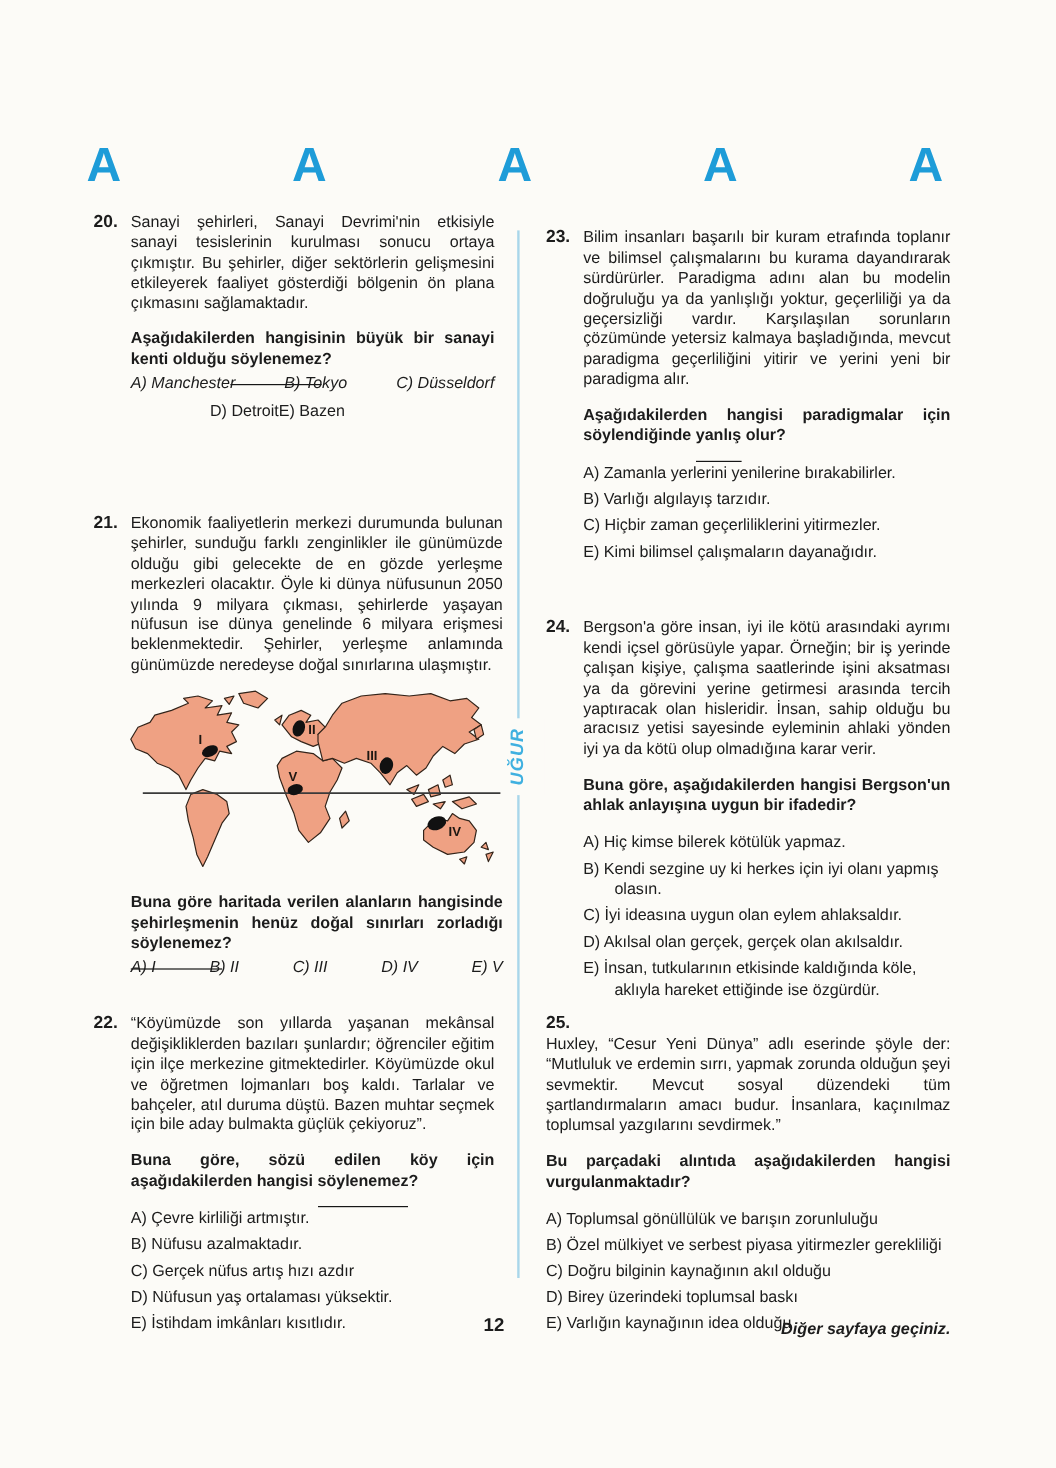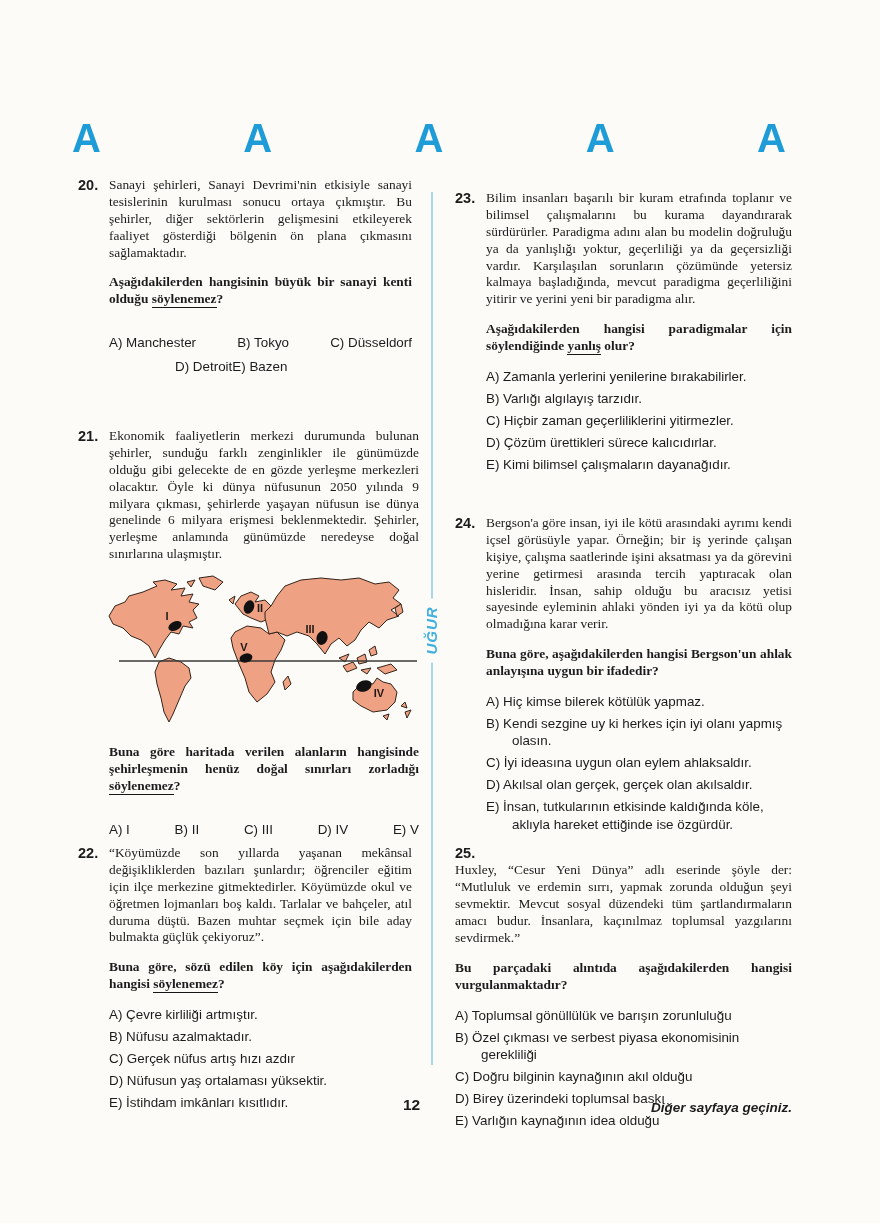--- a/index.html
+++ b/index.html
@@ -39,26 +39,26 @@
     font-weight:bold;font-style:italic;font-size:15px;letter-spacing:1px;
   }
   .q{position:absolute;display:flex;}
   .q-left{left:78px;width:334px;}
   .q-right{left:455px;width:337px;}
   .qnum{
     font-weight:bold;font-size:14.5px;line-height:1.2;
     min-width:24px;margin-right:7px;white-space:nowrap;
   }
   .qtext{flex:1;font-size:13.4px;line-height:1.26;text-align:justify;}
-  .qtext p{margin:0;font-family:Liberation Serif, serif;}
+  .qtext p{margin:0;}
   .stem{font-weight:bold;margin-top:13px !important;}
-  .uline{border-bottom:1.8px solid #161616;padding-bottom:1px;}
+  .uline{border-bottom:1.8px solid #161616;padding-bottom:14px;}
   ul.opts{list-style:none;margin:13px 0 0;padding:0;text-align:left;}
   ul.opts li{padding-left:26px;text-indent:-26px;margin-bottom:4.5px;line-height:1.3;}
-  .opt-row{display:flex;justify-content:space-between;margin-top:27px;text-align:left;}
+  .opt-row{display:flex;justify-content:space-between;margin-top:3px;text-align:left;font-style:italic;}
   .opt-row2{display:flex;margin-top:7px;padding-left:66px;text-align:left;}
   .mapwrap{margin:11px 0 0 -10px;}
   .map-label{font-weight:bold;font-size:11px;fill:#1d1712;}
   #page-num{position:absolute;left:403px;top:1096px;font-weight:bold;font-size:15.5px;}
   #footer-note{position:absolute;right:88px;top:1100px;font-weight:bold;font-style:italic;font-size:13.5px;}
 </style>
 </head>
 <body>
 
 <div class="letters-row">
@@ -168,21 +168,20 @@
 
 <div class="q q-right" style="top:190px;">
   <div class="qnum">23.</div>
   <div class="qtext">
     <p>Bilim insanları başarılı bir kuram etrafında toplanır ve bilimsel çalışmalarını bu kurama dayandırarak sürdürürler. Paradigma adını alan bu modelin doğruluğu ya da yanlışlığı yoktur, geçerliliği ya da geçersizliği vardır. Karşılaşılan sorunların çözümünde yetersiz kalmaya başladığında, mevcut paradigma geçerliliğini yitirir ve yerini yeni bir paradigma alır.</p>
     <p class="stem"><span>Aşağıdakilerden hangisi paradigmalar için söylendiğinde </span><span class="uline">yanlış</span><span> olur?</span></p>
     <ul class="opts">
       <li>A) Zamanla yerlerini yenilerine bırakabilirler.</li>
       <li>B) Varlığı algılayış tarzıdır.</li>
       <li>C) Hiçbir zaman geçerliliklerini yitirmezler.</li>
-      <li>D) Çözüm ürettikleri sürece kalıcıdırlar.</li>
       <li>E) Kimi bilimsel çalışmaların dayanağıdır.</li>
     </ul>
   </div>
 </div>
 
 <div class="q q-right" style="top:515px;">
   <div class="qnum">24.</div>
   <div class="qtext">
     <p>Bergson'a göre insan, iyi ile kötü arasındaki ayrımı kendi içsel görüsüyle yapar. Örneğin; bir iş yerinde çalışan kişiye, çalışma saatlerinde işini aksatması ya da görevini yerine getirmesi arasında tercih yaptıracak olan hisleridir. İnsan, sahip olduğu bu aracısız yetisi sayesinde eyleminin ahlaki yönden iyi ya da kötü olup olmadığına karar verir.</p>
     <p class="stem"><span>Buna göre, aşağıdakilerden hangisi Bergson'un ahlak anlayışına uygun bir ifadedir?</span><span class="uline"></span><span></span></p>
@@ -196,21 +195,21 @@
   </div>
 </div>
 
 <div class="q q-right" style="top:845px;flex-direction:column;">
   <div class="qnum">25.</div>
   <div class="qtext">
     <p>Huxley, “Cesur Yeni Dünya” adlı eserinde şöyle der: “Mutluluk ve erdemin sırrı, yapmak zorunda olduğun şeyi sevmektir. Mevcut sosyal düzendeki tüm şartlandırmaların amacı budur. İnsanlara, kaçınılmaz toplumsal yazgılarını sevdirmek.”</p>
     <p class="stem"><span>Bu parçadaki alıntıda aşağıdakilerden hangisi vurgulanmaktadır?</span><span class="uline"></span><span></span></p>
     <ul class="opts">
       <li>A) Toplumsal gönüllülük ve barışın zorunluluğu</li>
-      <li>B) Özel çıkması ve serbest piyasa ekonomisinin gerekliliği</li>
+      <li>B) Özel mülkiyet ve serbest piyasa yitirmezler gerekliliği</li>
       <li>C) Doğru bilginin kaynağının akıl olduğu</li>
       <li>D) Birey üzerindeki toplumsal baskı</li>
       <li>E) Varlığın kaynağının idea olduğu</li>
     </ul>
   </div>
 </div>
 
 <div id="page-num">12</div>
 <div id="footer-note">Diğer sayfaya geçiniz.</div>
 

